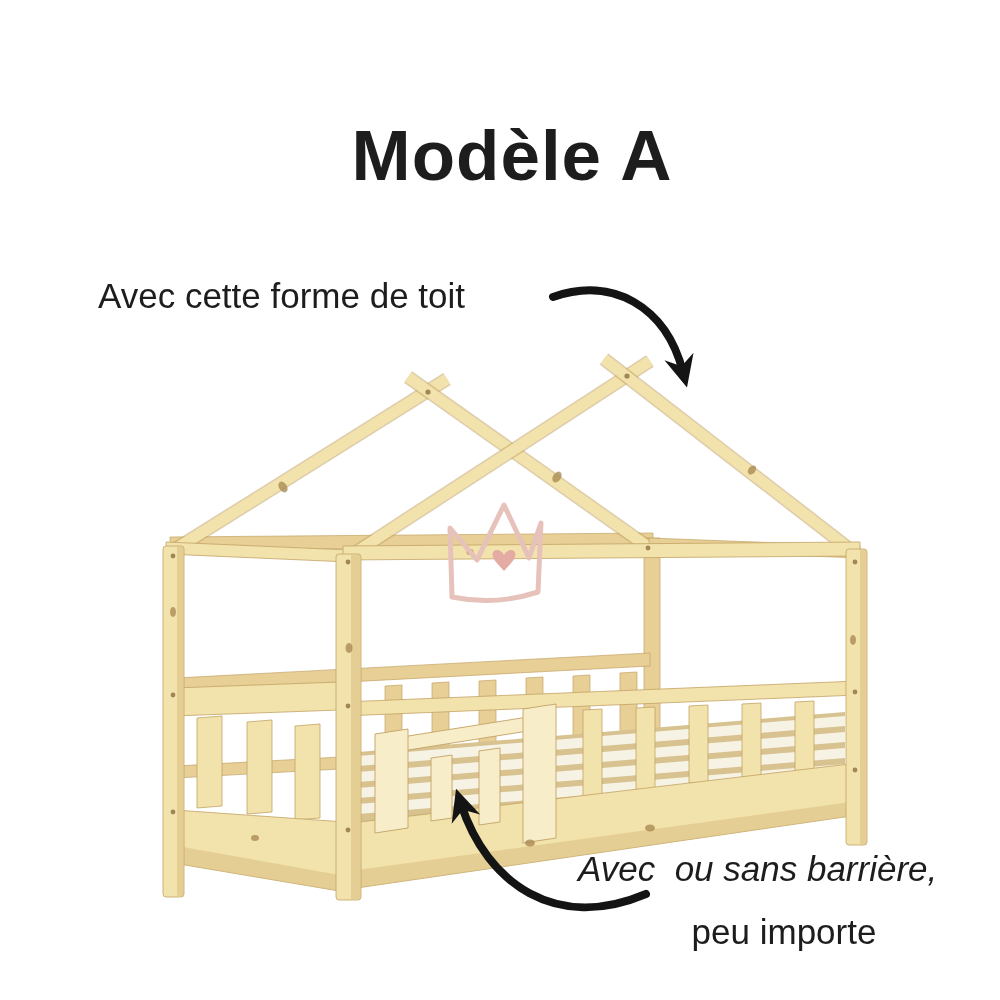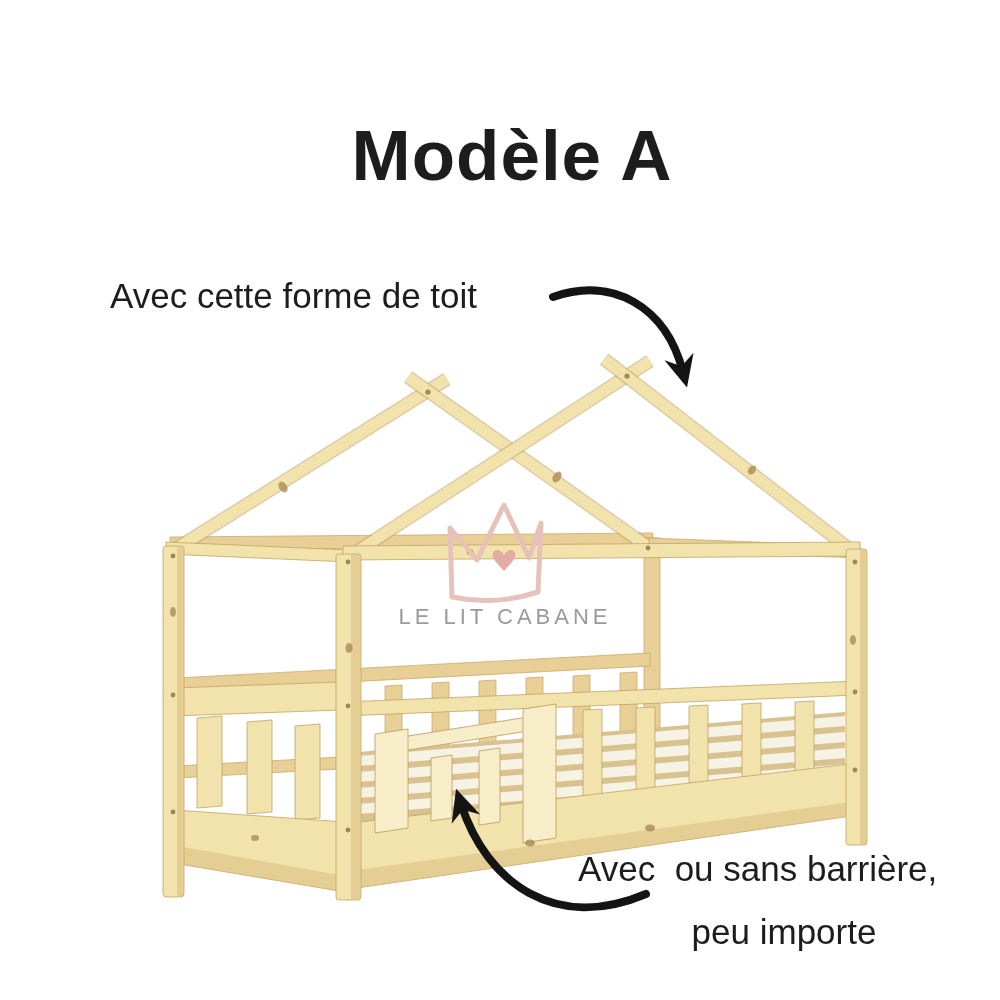--- a/index.html
+++ b/index.html
@@ -8,23 +8,23 @@
     background:var(--background,#fff);
     font-family:"Liberation Sans", sans-serif;
   }
   .canvas{position:absolute;inset:0;}
   .title{
     position:absolute;top:103px;left:0;width:1000px;margin:12px;
     text-align:center;font-size:71px;font-weight:800;letter-spacing:1px;
     color:var(--text,#1d1d1d);
   }
   .callout{position:absolute;color:var(--text,#1d1d1d);font-size:35px;font-weight:500;}
-  .callout-roof{left:98px;top:276px;white-space:pre;margin-left:12px;}
+  .callout-roof{left:98px;top:276px;white-space:pre;}
   .callout-barrier{left:578px;top:849px;width:412px;text-align:left;}
-  .callout-barrier .line1{white-space:pre;}
+  .callout-barrier .line1{white-space:pre;font-style:italic;}
   .callout-barrier .line2{text-align:center;margin-top:23px;}
   .watermark-text{
     position:absolute;left:355px;top:604px;width:300px;text-align:center;
     font-size:22px;letter-spacing:4px;color:var(--brand-gray,#9a9a9a);font-weight:400;
   }
   svg{position:absolute;left:0;top:0;}
   .rafter-edge{stroke:var(--wood-edge,#c3a365);stroke-width:14;stroke-linecap:butt;opacity:.55;fill:none;}
   .rafter{stroke:var(--wood,#f2e2ab);stroke-width:11;stroke-linecap:butt;fill:none;}
   .wood{fill:var(--wood,#f2e2ab);stroke:var(--wood-edge,#c3a365);stroke-width:.8;}
   .wood-far{fill:var(--wood-mid,#e7cf96);stroke:var(--wood-edge,#c3a365);stroke-width:.7;}
@@ -154,20 +154,19 @@
     </g>
 
     <path class="arrow" marker-end="url(#ah)" d="M553 297 C612 276 666 306 683 372"></path>
     <path class="arrow" marker-end="url(#ah)" d="M646 894 C556 932 487 884 461 804"></path>
   </svg>
 
   <h1 class="title">Modèle A</h1>
 
   <div class="callout callout-roof">Avec cette forme de toit</div>
 
-  <div class="watermark-text">LE LIT CABANE</div>
 
   <div class="callout callout-barrier">
     <div class="line1">Avec  ou sans barrière,</div>
     <div class="line2">peu importe</div>
   </div>
 
 </div>
 
 </body></html>

